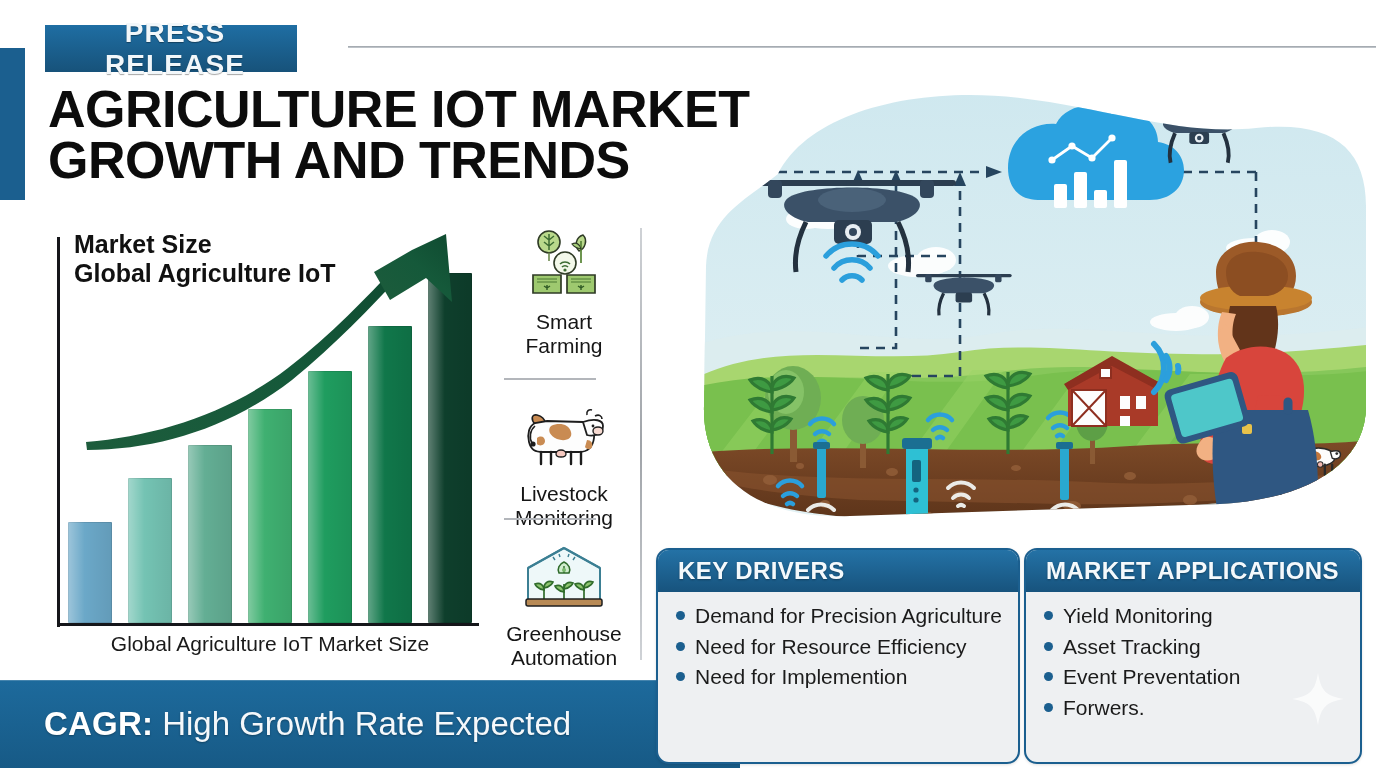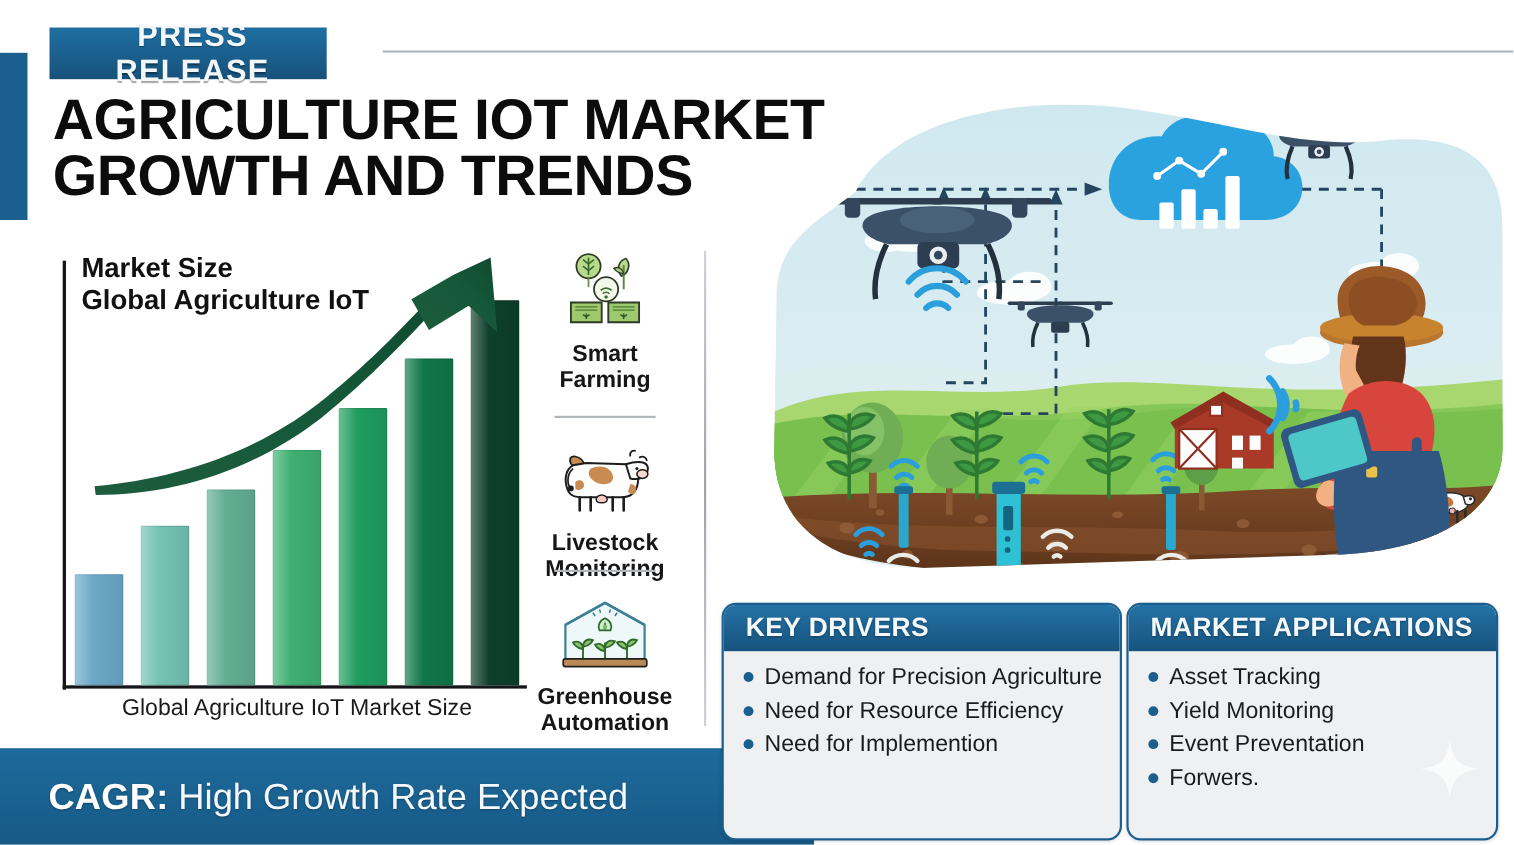--- a/index.html
+++ b/index.html
@@ -51,21 +51,21 @@
     background:linear-gradient(90deg,rgba(255,255,255,.34) 0%,rgba(255,255,255,0) 38%,rgba(0,0,0,.08) 100%);
   }
   .trend-arrow{position:absolute;left:24px;top:14px;width:424px;height:400px;pointer-events:none;}
   .chart-xlabel{
     position:absolute;left:0;top:418px;width:468px;text-align:center;
     font-size:21px;color:#1a1a1a;
   }
 
   
   .icon-col{position:absolute;left:480px;top:222px;width:140px;height:430px;}
-  .icon-item{position:absolute;left:0;width:140px;text-align:center;font-weight:bold;}
+  .icon-item{position:absolute;left:14px;width:140px;text-align:center;}
   .icon-item .glyph{height:86px;display:flex;align-items:center;justify-content:center;}
   .icon-item .cap{
     margin-top:2px;font-size:21px;line-height:1.12;color:#161616;
   }
   .icon-sep{position:absolute;left:24px;width:92px;height:2px;background:#b3b6bb;}
   .col-divider{position:absolute;left:640px;top:228px;width:2px;height:432px;
     background:linear-gradient(180deg,#cfd2d6,#9fa3a8,#cfd2d6);}
 
   
   .cagr{
@@ -553,25 +553,25 @@
     </div>
   </div>
 
   <div class="card" id="card-app">
     <div class="card-head">
       <span>MARKET APPLICATIONS</span>
     </div>
     <div class="card-body">
       <div class="li">
           <span class="dot"></span>
+          <span class="txt">Yield Monitoring</span>
+        </div>
+      <div class="li">
+          <span class="dot"></span>
           <span class="txt">Asset Tracking</span>
-        </div>
-      <div class="li">
-          <span class="dot"></span>
-          <span class="txt">Yield Monitoring</span>
         </div>
       <div class="li">
           <span class="dot"></span>
           <span class="txt">Event Preventation</span>
         </div>
       <div class="li">
           <span class="dot"></span>
           <span class="txt">Forwers.</span>
         </div>
       <svg class="sparkle" viewBox="0 0 52 52">

